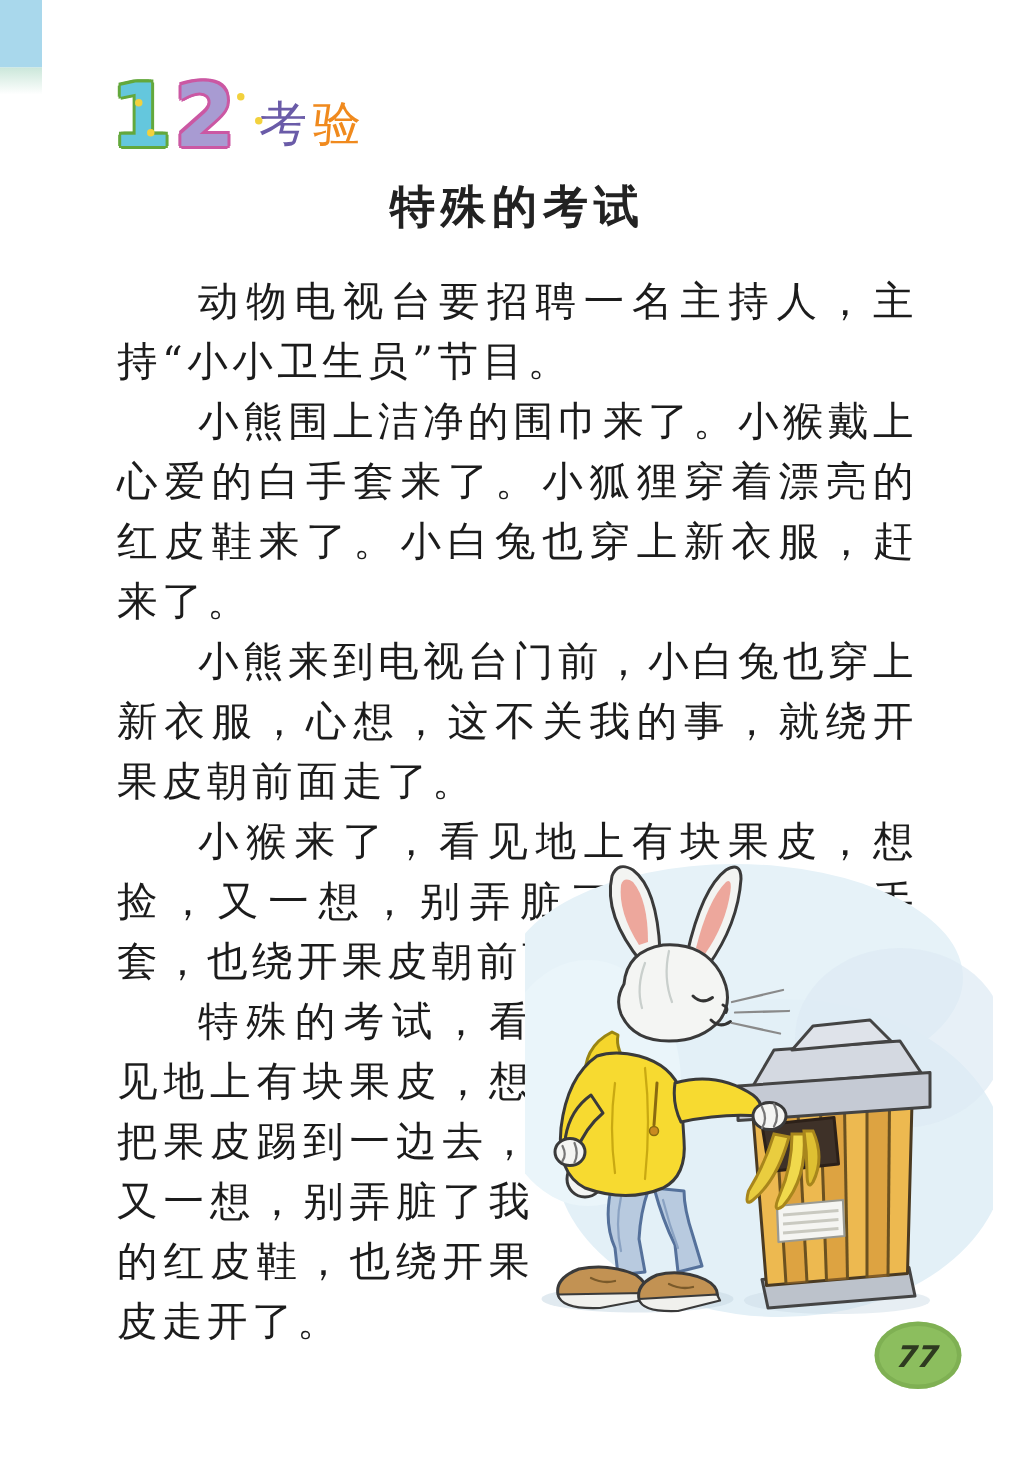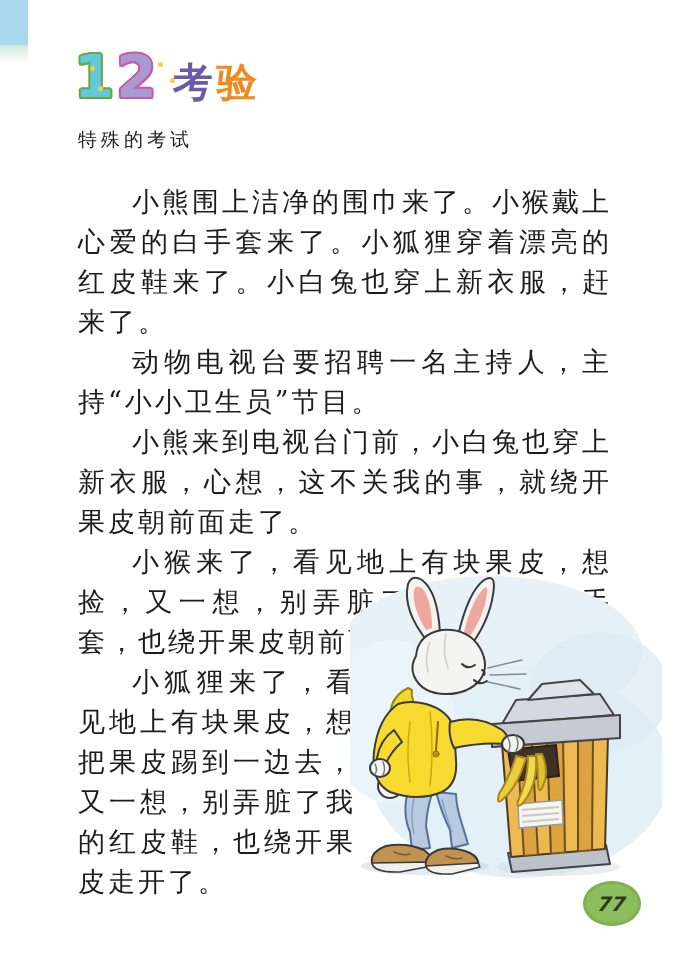--- a/index.html
+++ b/index.html
@@ -16,27 +16,27 @@
   .lesson-header{position:absolute;left:74px;top:48px;display:flex;align-items:flex-end;}
   .digit{font-family:"DejaVu Sans","Liberation Sans",sans-serif;font-weight:900;
     font-size:58px;line-height:58px;position:relative;letter-spacing:-2px;}
   .digit-1{color:#64c7dd;
     text-shadow:-2px 0 #63a83c,2px 0 #63a83c,0 -2px #63a83c,0 2px #63a83c,
       -1.5px -1.5px #63a83c,1.5px 1.5px #63a83c,-1.5px 1.5px #63a83c,1.5px -1.5px #63a83c;}
   .digit-2{color:#a89bd2;margin-left:4px;
     text-shadow:-2px 0 #cb58a3,2px 0 #cb58a3,0 -2px #cb58a3,0 2px #cb58a3,
       -1.5px -1.5px #cb58a3,1.5px 1.5px #cb58a3,-1.5px 1.5px #cb58a3,1.5px -1.5px #cb58a3;}
   .dot{position:absolute;width:5px;height:5px;border-radius:50%;background:#f2d13d;pointer-events:none;}
-  .lesson-title{font-family:"DejaVu Sans","Liberation Sans",sans-serif;font-weight:700;
-    font-size:40px;line-height:48px;margin-left:18px;letter-spacing:4px;}
+  .lesson-title{font-family:"DejaVu Sans","Liberation Sans",sans-serif;font-weight:400;
+    font-size:32px;line-height:48px;margin-left:18px;letter-spacing:4px;}
   .lesson-char-1{color:#6a5ba8;}
   .lesson-char-2{color:#f08a1e;}
   
   .article{position:absolute;left:78px;top:118px;width:534px;color:#1c1c1c;}
-  .article-title{font-size:19px;font-weight:400;text-align:left;margin:0 0 22px 0;
+  .article-title{font-size:30px;font-weight:700;text-align:center;margin:0 0 22px 0;
     letter-spacing:4px;line-height:42px;color:#222;}
   .article p{margin:0;font-size:27px;line-height:40px;letter-spacing:3px;
     text-indent:2em;text-align:justify;}
   .article p.narrow{width:278px;}
   
   .illustration{position:absolute;left:350px;top:572px;width:312px;height:306px;}
   
   .page-badge{position:absolute;left:583px;top:881px;width:58px;height:45px;
     background:#8cbe5e;border-radius:50%;display:flex;align-items:center;justify-content:center;
     box-shadow:inset 0 0 0 3px rgba(110,160,70,.45);}
@@ -54,25 +54,25 @@
   <span class="digit digit-2">2</span>
   <i class="dot" style="left:84px;top:14px"></i>
   <i class="dot" style="left:96px;top:30px"></i>
   <i class="dot" style="left:16px;top:18px"></i>
   <i class="dot" style="left:24px;top:38px"></i>
   <span class="lesson-title"><span class="lesson-char-1">考</span><span class="lesson-char-2">验</span></span>
 </div>
 
 <div class="article">
   <h1 class="article-title">特殊的考试</h1>
+  <p>动物电视台要招聘一名主持人，主持“小小卫生员”节目。</p>
   <p>小熊围上洁净的围巾来了。小猴戴上心爱的白手套来了。小狐狸穿着漂亮的红皮鞋来了。小白兔也穿上新衣服，赶来了。</p>
-  <p>动物电视台要招聘一名主持人，主持“小小卫生员”节目。</p>
   <p>小熊来到电视台门前，小白兔也穿上新衣服，心想，这不关我的事，就绕开果皮朝前面走了。</p>
   <p>小猴来了，看见地上有块果皮，想捡，又一想，别弄脏了我心爱的白手套，也绕开果皮朝前面走了。</p>
-  <p class="narrow">小狐狸来了，看见地上有块果皮，想把果皮踢到一边去，又一想，别弄脏了我的红皮鞋，也绕开果皮走开了。</p>
+  <p class="narrow">特殊的考试，看见地上有块果皮，想把果皮踢到一边去，又一想，别弄脏了我的红皮鞋，也绕开果皮走开了。</p>
 </div>
 
 <div class="illustration">
   <svg viewBox="0 0 312 306" width="312" height="306" xmlns="http://www.w3.org/2000/svg">
     <g>
       <ellipse cx="140" cy="80" rx="152" ry="76" fill="#e6f2f8"></ellipse>
       <ellipse cx="170" cy="200" rx="150" ry="106" fill="#e3f0f7"></ellipse>
       <ellipse cx="42" cy="150" rx="62" ry="82" fill="#eaf5fa"></ellipse>
       <ellipse cx="250" cy="120" rx="70" ry="60" fill="#ddeaf4" opacity="0.7"></ellipse>
     </g>

